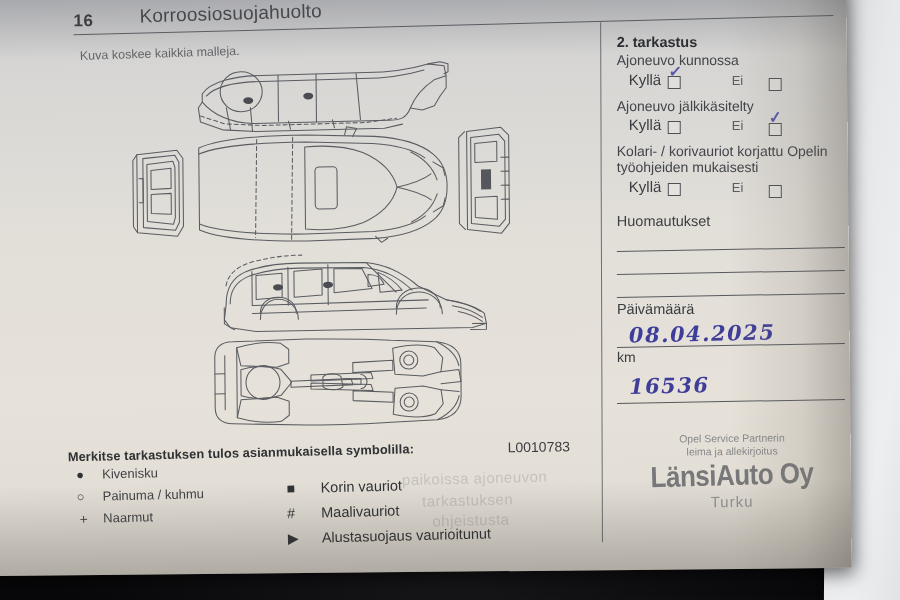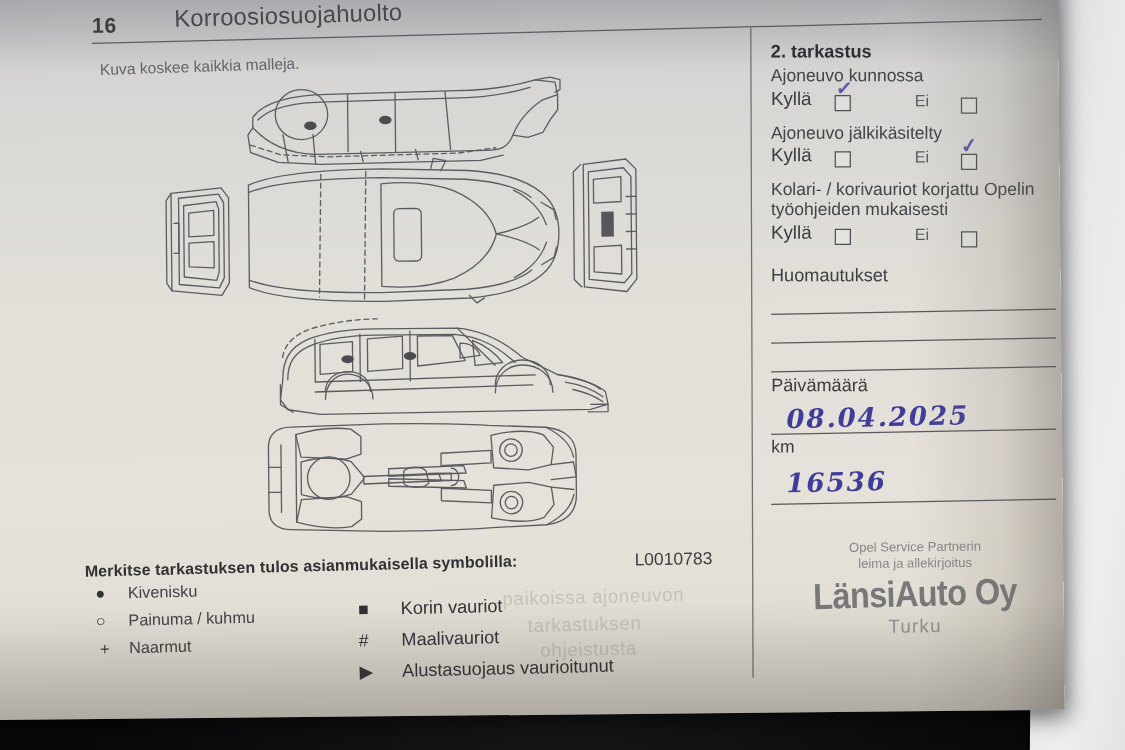--- a/index.html
+++ b/index.html
@@ -156,21 +156,21 @@
     font-size: 14px; color: #414449;
     line-height: 1.12;
     margin-top: 3px;
   }
   .answer-row {
     position: relative;
     height: 26px;
     margin-top: 1px;
     font-size: 15px;
   }
-  .ans-yes { position: absolute; left: 0; top: 1px; }
+  .ans-yes { position: absolute; left: 12px; top: 1px; }
   .ans-no  { position: absolute; left: 115px; top: 3px; font-size: 13px; color: #5a5c60; }
   .box {
     position: absolute;
     width: 11px; height: 11px;
     border: 1.3px solid #4e5055;
     background: rgba(255,255,255,.18);
   }
   .box.yes1 { left: 51px; top: 6px; }
   .box.no1  { left: 152px; top: 8px; }
   .mark {

